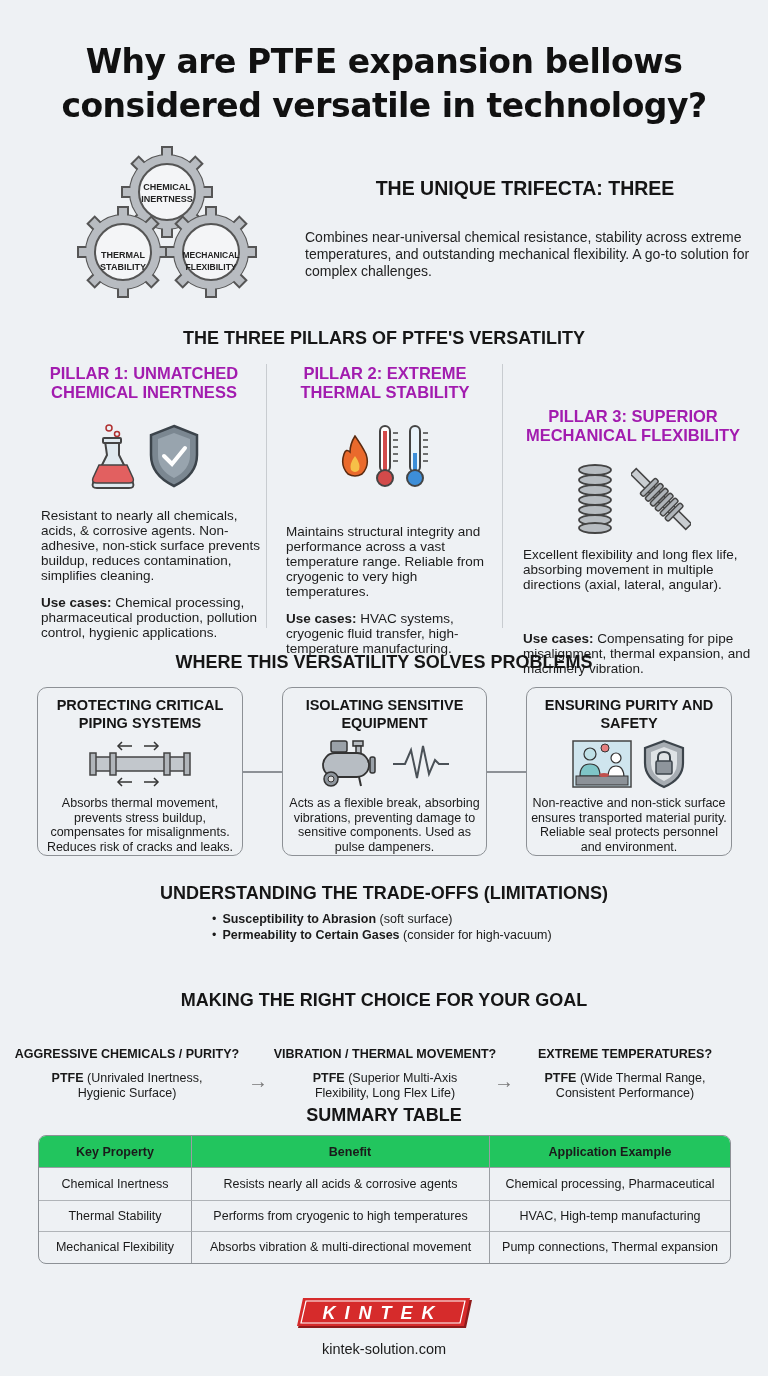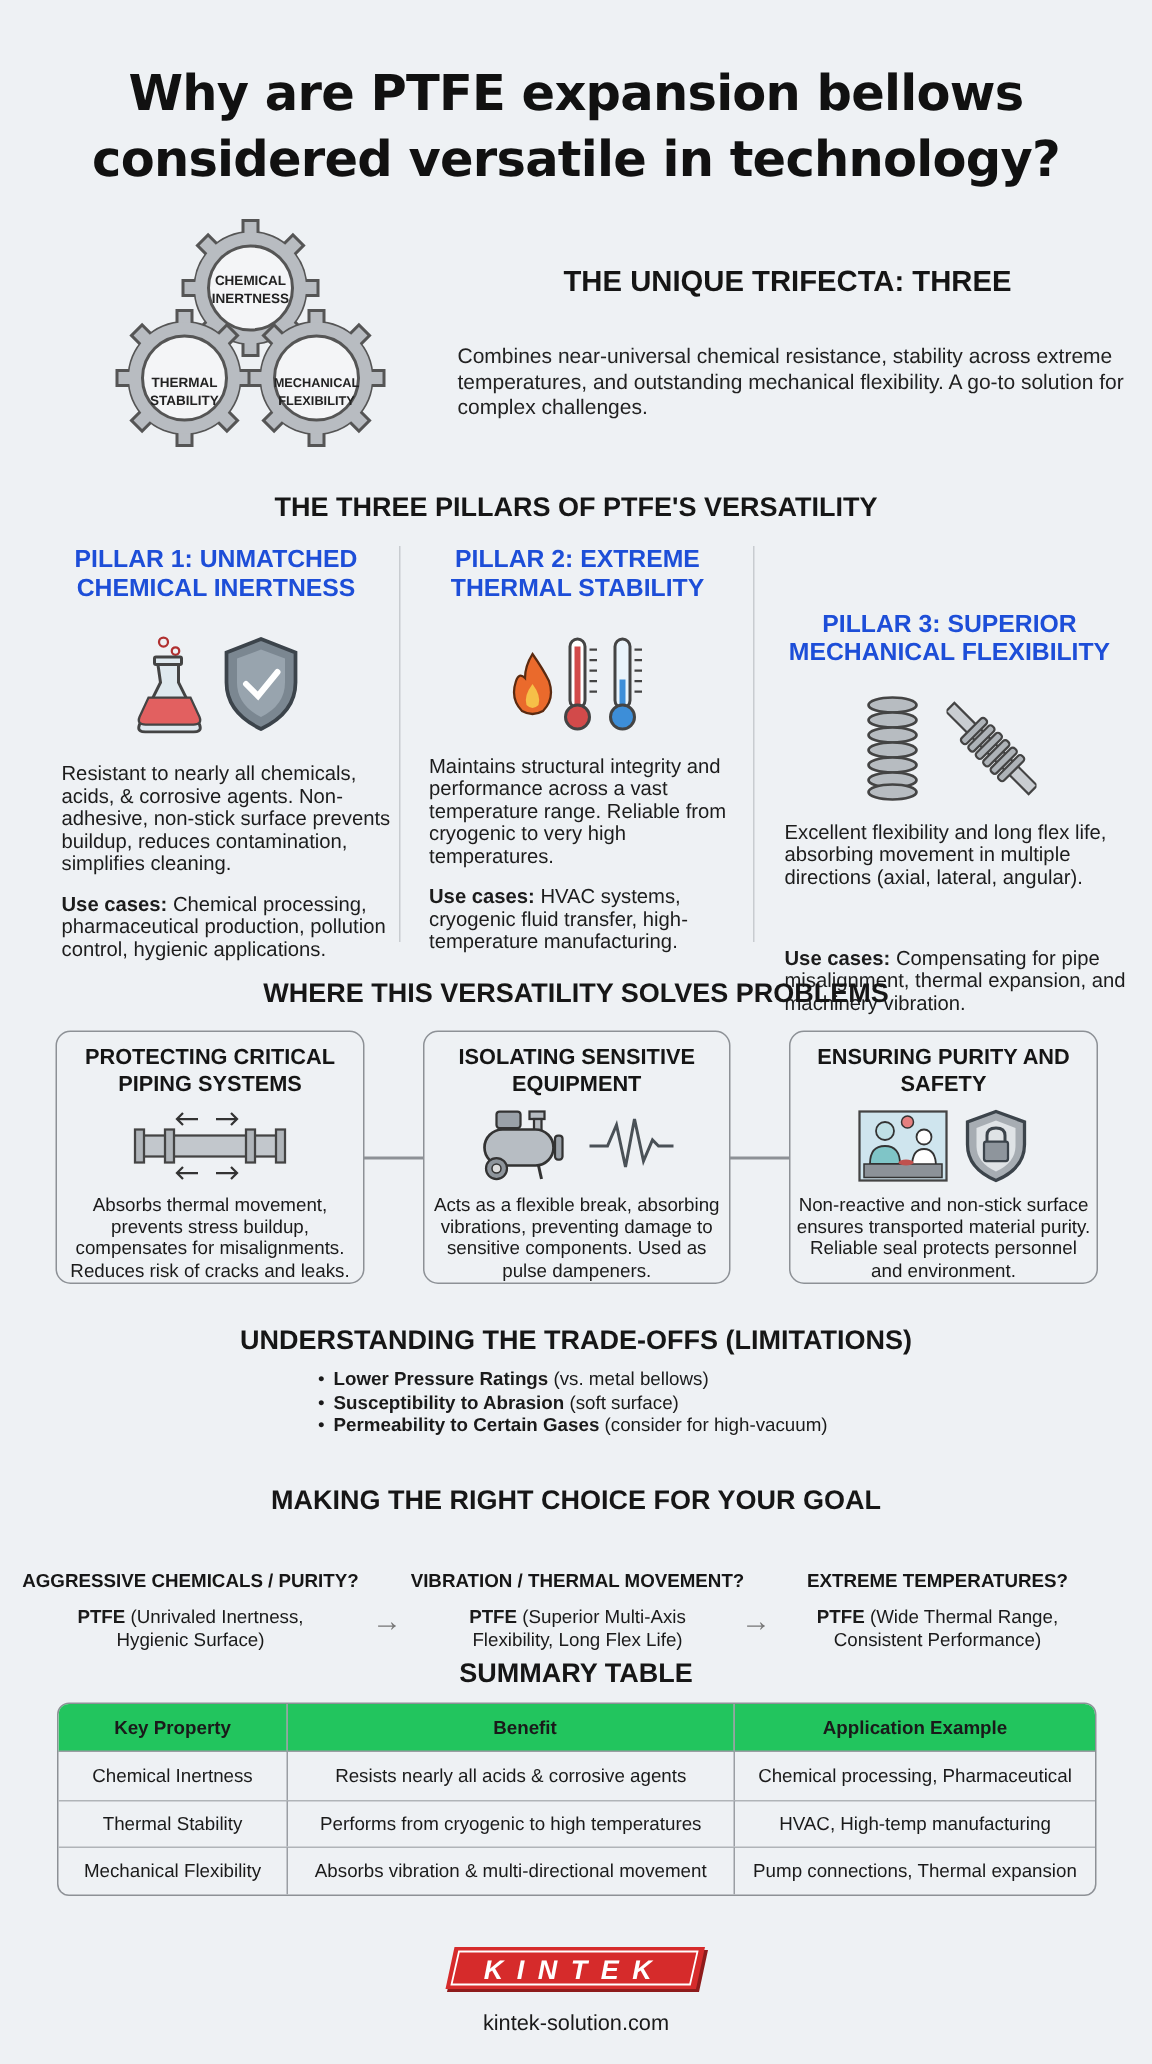--- a/index.html
+++ b/index.html
@@ -14,21 +14,21 @@
   .title {
     top: 40px; left: 0; width: 768px; text-align: center;
     font-family: "DejaVu Sans", sans-serif; font-weight: bold;
     font-size: 33px; line-height: 44px; letter-spacing: -0.5px; color: #111;
   }
   .gears { left: 76px; top: 140px; width: 182px; height: 160px; }
   .trifecta-head { left: 305px; top: 176px; width: 440px; font-weight: bold; font-size: 19.5px; line-height: 24px; color: #151515; text-align: center; }
   .trifecta-body { left: 305px; top: 229px; width: 450px; font-size: 14px; line-height: 17px; color: #222; }
   .sec-title { left: 0; width: 768px; text-align: center; font-weight: bold; font-size: 18px; color: #161616; }
   .pillar { top: 364px; width: 240px; text-align: center; }
-  .pillar h3 { font-size: 16.5px; line-height: 19px; font-weight: bold; color: #1d4ed8; }
+  .pillar h3 { font-size: 16.5px; line-height: 19px; font-weight: bold; color: #a21caf; }
   .pillar .icons { height: 80px; margin-top: 14px; display: flex; justify-content: center; align-items: center; gap: 8px; }
   .pillar .desc { text-align: left; font-size: 13.5px; line-height: 15px; color: #1c1c1c; margin-top: 0; padding-left: 0; }
   .pillar .use { text-align: left; font-size: 13.5px; line-height: 15px; color: #1c1c1c; margin-top: 12px; }
   .pillar .use b { font-weight: bold; }
   .vdiv { top: 364px; width: 1px; height: 264px; background: #c8ccd0; }
   .prob { top: 687px; width: 206px; height: 169px; border: 1.5px solid #8d9196; border-radius: 10px; background: #eef1f4; text-align: center; padding-top: 8px; }
   .prob h4 { font-size: 14.5px; line-height: 18px; font-weight: bold; color: #151515; }
   .prob .icons { height: 64px; display: flex; justify-content: center; align-items: center; gap: 10px; }
   .prob .desc { font-size: 12.5px; line-height: 14.5px; color: #1a1a1a; padding: 0 4px; }
   .hconn { top: 771px; height: 1.5px; background: #8d9196; }
@@ -151,21 +151,21 @@
       <circle cx="11" cy="55" r="8" fill="#3d8ed8" stroke="#444" stroke-width="2"></circle>
       <g stroke="#444" stroke-width="1.5">
           <line x1="19" y1="10" x2="24" y2="10"></line>
           <line x1="19" y1="17" x2="24" y2="17"></line>
           <line x1="19" y1="24" x2="24" y2="24"></line>
           <line x1="19" y1="31" x2="24" y2="31"></line>
           <line x1="19" y1="38" x2="24" y2="38"></line>
         </g>
     </svg>
   </div>
-  <div class="desc" style="padding-left:16px;margin-top:7px;">Maintains structural integrity and performance across a vast temperature range. Reliable from cryogenic to very high temperatures.</div>
+  <div class="desc" style="padding-left:16px;margin-top:28px;">Maintains structural integrity and performance across a vast temperature range. Reliable from cryogenic to very high temperatures.</div>
   <div class="use" style="padding-left:16px;"><b>Use cases:</b><span> HVAC systems, cryogenic fluid transfer, high-temperature manufacturing.</span></div>
 </div>
 
 <div class="abs pillar" style="left:508px;width:250px;margin-top:43px;">
   <h3>
       <div>PILLAR 3: SUPERIOR</div>
       <div>MECHANICAL FLEXIBILITY</div>
     </h3>
   <div class="icons" style="gap:16px;">
     <svg width="40" height="70" viewBox="0 0 40 70">
@@ -273,21 +273,20 @@
       <path d="M22 8 L35 13 V25 Q35 36 22 42 Q9 36 9 25 V13Z" fill="#dfe3e6"></path>
       <path d="M16 22 V18 Q16 13 22 13 Q28 13 28 18 V22" fill="none" stroke="#3c444b" stroke-width="2"></path>
       <rect x="14" y="22" width="16" height="13" rx="1.5" fill="#8e959c" stroke="#3c444b" stroke-width="1.5"></rect>
     </svg>
   </div>
   <div class="desc">Non-reactive and non-stick surface ensures transported material purity. Reliable seal protects personnel and environment.</div>
 </div>
 
 <div class="abs sec-title" style="top:883px;">UNDERSTANDING THE TRADE-OFFS (LIMITATIONS)</div>
 <ul class="abs limits">
-  <li><b>Lower Pressure Ratings</b><span> (vs. metal bellows)</span></li>
   <li><b>Susceptibility to Abrasion</b><span> (soft surface)</span></li>
   <li><b>Permeability to Certain Gases</b><span> (consider for high-vacuum)</span></li>
 </ul>
 
 <div class="abs sec-title" style="top:990px;">MAKING THE RIGHT CHOICE FOR YOUR GOAL</div>
 
 <div class="abs goal" style="left:2px;">
   <div class="q">AGGRESSIVE CHEMICALS / PURITY?</div>
   <div class="a"><b>PTFE</b><span> (Unrivaled Inertness,</span><br><span>Hygienic Surface)</span></div>
 </div>

